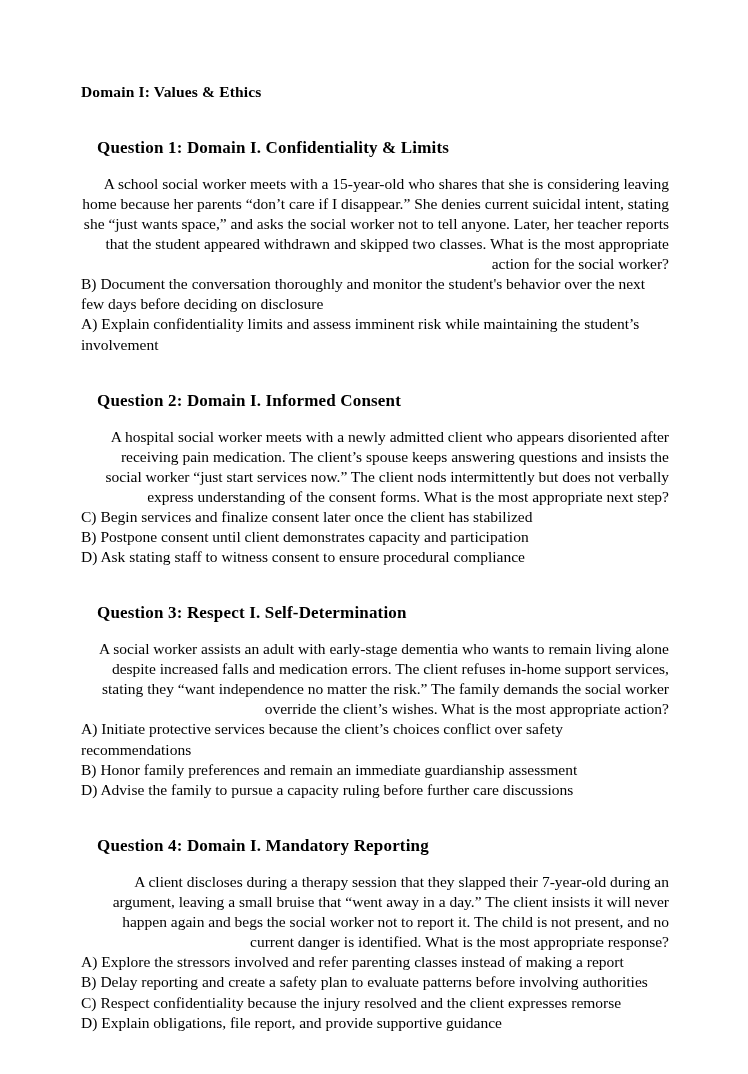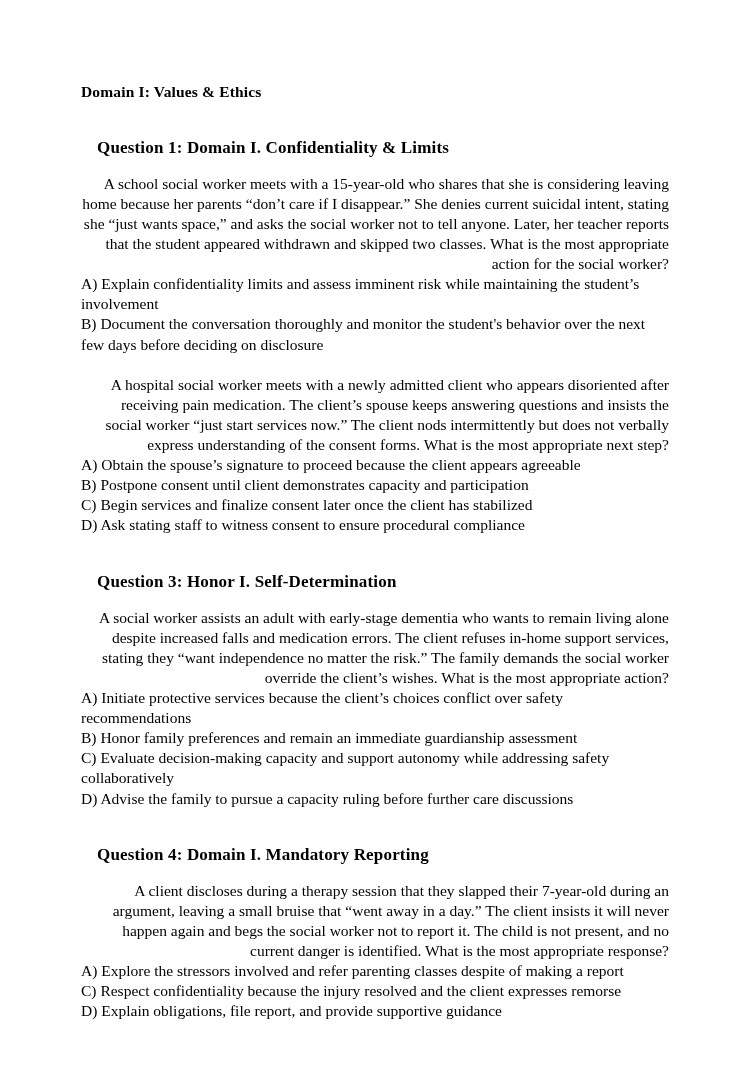--- a/index.html
+++ b/index.html
@@ -66,49 +66,49 @@
 <div class="page">
   <div class="doc-body">
 
     <div class="domain-title">Domain I: Values &amp; Ethics</div>
 
     <div class="spacer-line"></div>
 
     <div class="question-block">
       <div class="question-heading">Question 1: Domain I. Confidentiality &amp; Limits</div>
       <div class="question-stem">A school social worker meets with a 15-year-old who shares that she is considering leaving home because her parents “don’t care if I disappear.” She denies current suicidal intent, stating she “just wants space,” and asks the social worker not to tell anyone. Later, her teacher reports that the student appeared withdrawn and skipped two classes. What is the most appropriate action for the social worker?</div>
+      <div class="option">B) Document the conversation thoroughly and monitor the student's behavior over the next few days before deciding on disclosure</div>
       <div class="option">A) Explain confidentiality limits and assess imminent risk while maintaining the student’s involvement</div>
-      <div class="option">B) Document the conversation thoroughly and monitor the student's behavior over the next few days before deciding on disclosure</div>
     </div>
 
     <div class="spacer-line"></div>
 
     <div class="question-block">
+      <div class="question-heading">Question 2: Domain I. Informed Consent</div>
       <div class="question-stem">A hospital social worker meets with a newly admitted client who appears disoriented after receiving pain medication. The client’s spouse keeps answering questions and insists the social worker “just start services now.” The client nods intermittently but does not verbally express understanding of the consent forms. What is the most appropriate next step?</div>
-      <div class="option">A) Obtain the spouse’s signature to proceed because the client appears agreeable</div>
+      <div class="option">C) Begin services and finalize consent later once the client has stabilized</div>
       <div class="option">B) Postpone consent until client demonstrates capacity and participation</div>
-      <div class="option">C) Begin services and finalize consent later once the client has stabilized</div>
       <div class="option">D) Ask stating staff to witness consent to ensure procedural compliance</div>
     </div>
 
     <div class="spacer-line"></div>
 
     <div class="question-block">
-      <div class="question-heading">Question 3: Honor I. Self-Determination</div>
+      <div class="question-heading">Question 3: Respect I. Self-Determination</div>
       <div class="question-stem">A social worker assists an adult with early-stage dementia who wants to remain living alone despite increased falls and medication errors. The client refuses in-home support services, stating they “want independence no matter the risk.” The family demands the social worker override the client’s wishes. What is the most appropriate action?</div>
       <div class="option">A) Initiate protective services because the client’s choices conflict over safety recommendations</div>
       <div class="option">B) Honor family preferences and remain an immediate guardianship assessment</div>
-      <div class="option">C) Evaluate decision-making capacity and support autonomy while addressing safety collaboratively</div>
       <div class="option">D) Advise the family to pursue a capacity ruling before further care discussions</div>
     </div>
 
     <div class="spacer-line"></div>
 
     <div class="question-block">
       <div class="question-heading">Question 4: Domain I. Mandatory Reporting</div>
       <div class="question-stem">A client discloses during a therapy session that they slapped their 7-year-old during an argument, leaving a small bruise that “went away in a day.” The client insists it will never happen again and begs the social worker not to report it. The child is not present, and no current danger is identified. What is the most appropriate response?</div>
-      <div class="option">A) Explore the stressors involved and refer parenting classes despite of making a report</div>
+      <div class="option">A) Explore the stressors involved and refer parenting classes instead of making a report</div>
+      <div class="option">B) Delay reporting and create a safety plan to evaluate patterns before involving authorities</div>
       <div class="option">C) Respect confidentiality because the injury resolved and the client expresses remorse</div>
       <div class="option">D) Explain obligations, file report, and provide supportive guidance</div>
     </div>
 
   </div>
 </div>
 
 </body></html>

